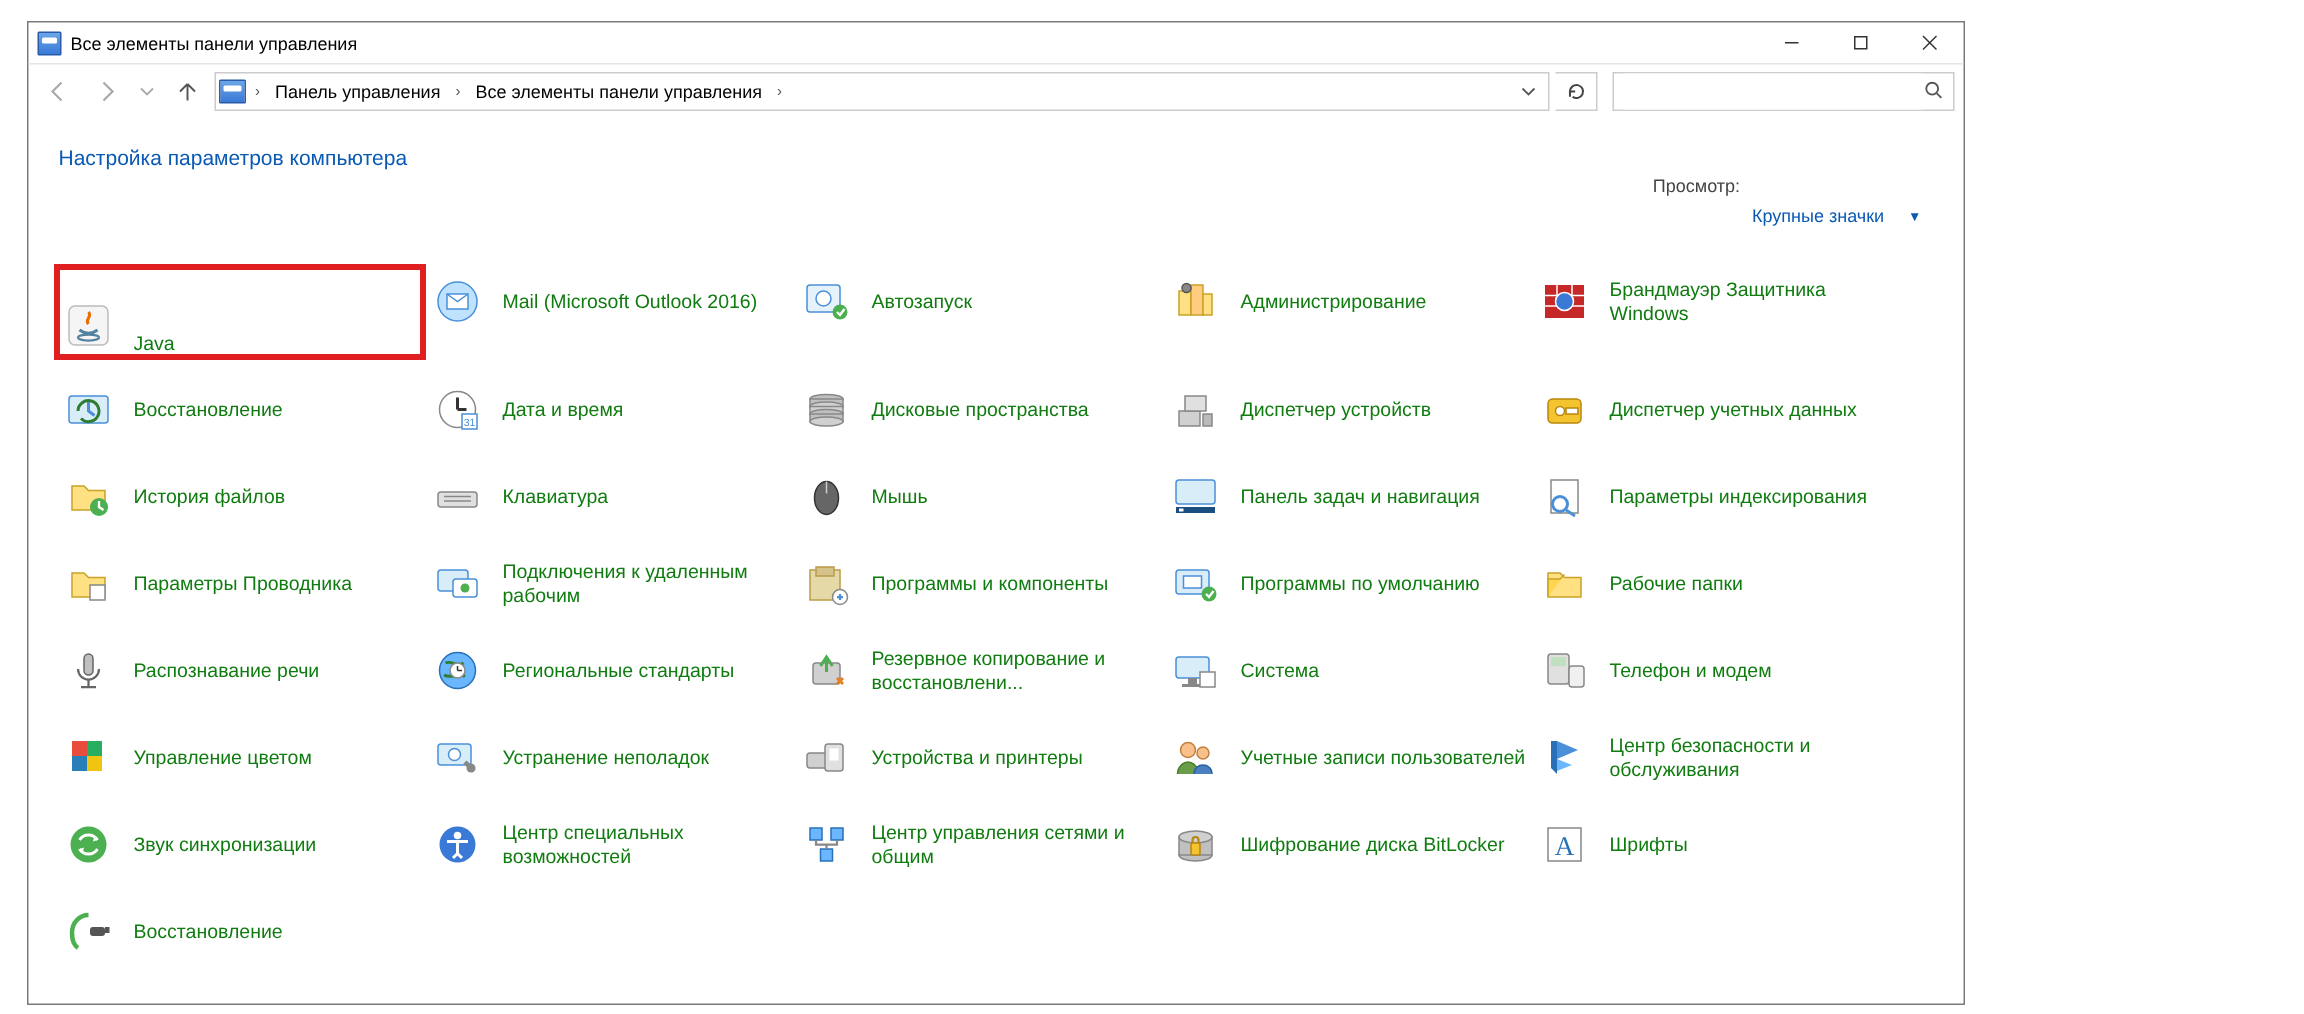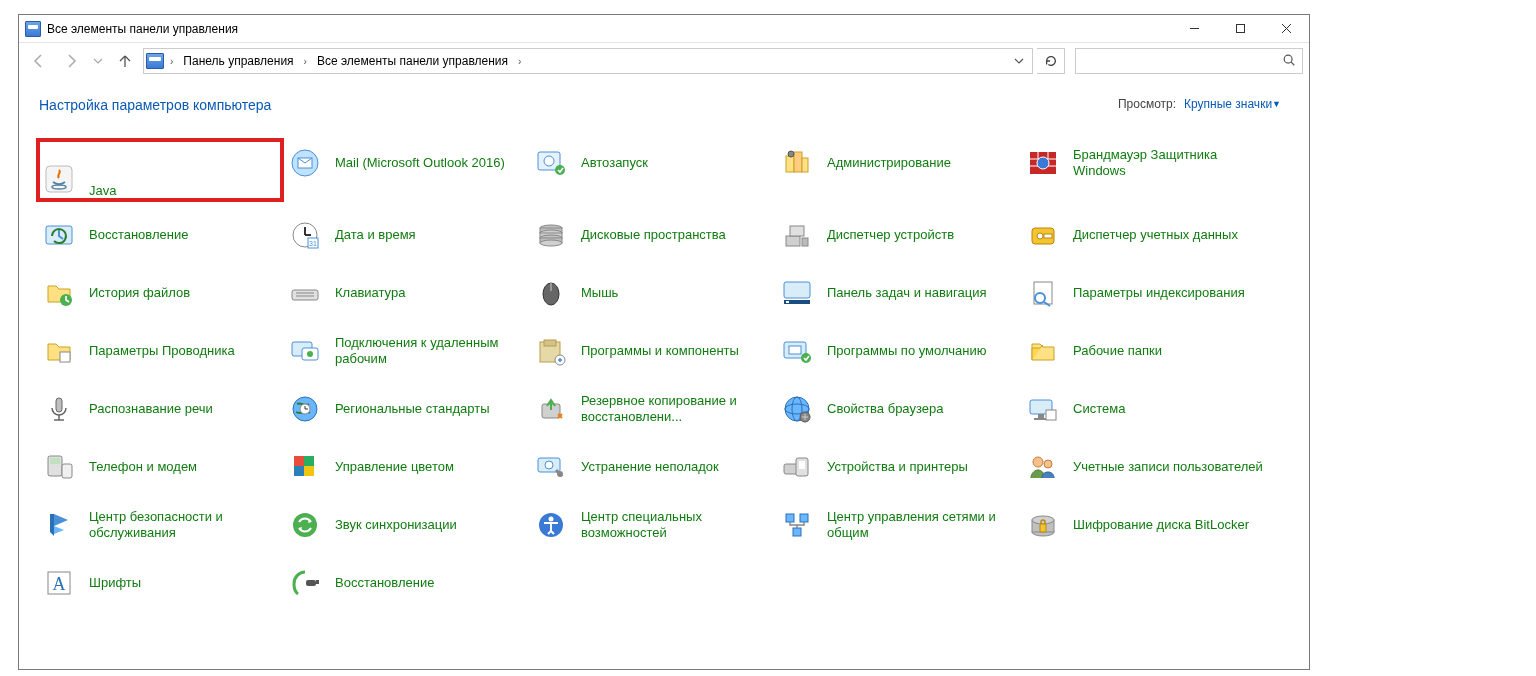--- a/index.html
+++ b/index.html
@@ -101,21 +101,21 @@
   .search-icon { color: #555; font-size: 14px; }
 
   
   .header-row {
     display: flex; justify-content: space-between; align-items: flex-start;
     padding: 18px 28px 4px 20px;
   }
   .page-title { color: #0a5ab4; font-size: 14px; }
   .view-by { display: flex; align-items: center; gap: 8px; font-size: 12px; }
   .view-label { color: #444; }
-  .view-value { color: #0a5ab4; display: flex; align-items: center; gap: 0; }
+  .view-value { color: #0a5ab4; display: flex; align-items: center; gap: 16px; margin-top: 40px; }
   .view-value .caret { font-size: 9px; color: #0a5ab4; }
 
   
   .content {
     flex: 1;
     padding: 22px 10px 10px 18px;
     overflow: auto;
   }
   .grid {
     display: grid;
@@ -416,28 +416,20 @@
           <div class="icon-box">
             <svg viewBox="0 0 34 34">
               <use href="#ic-backup"></use>
             </svg>
           </div>
           <div class="label">Резервное копирование и восстановлени...</div>
         </div>
         <div class="item">
           <div class="icon-box">
             <svg viewBox="0 0 34 34">
-              <use href="#ic-inetopt"></use>
-            </svg>
-          </div>
-          <div class="label">Свойства браузера</div>
-        </div>
-        <div class="item">
-          <div class="icon-box">
-            <svg viewBox="0 0 34 34">
               <use href="#ic-system"></use>
             </svg>
           </div>
           <div class="label">Система</div>
         </div>
         <div class="item">
           <div class="icon-box">
             <svg viewBox="0 0 34 34">
               <use href="#ic-phone"></use>
             </svg>

